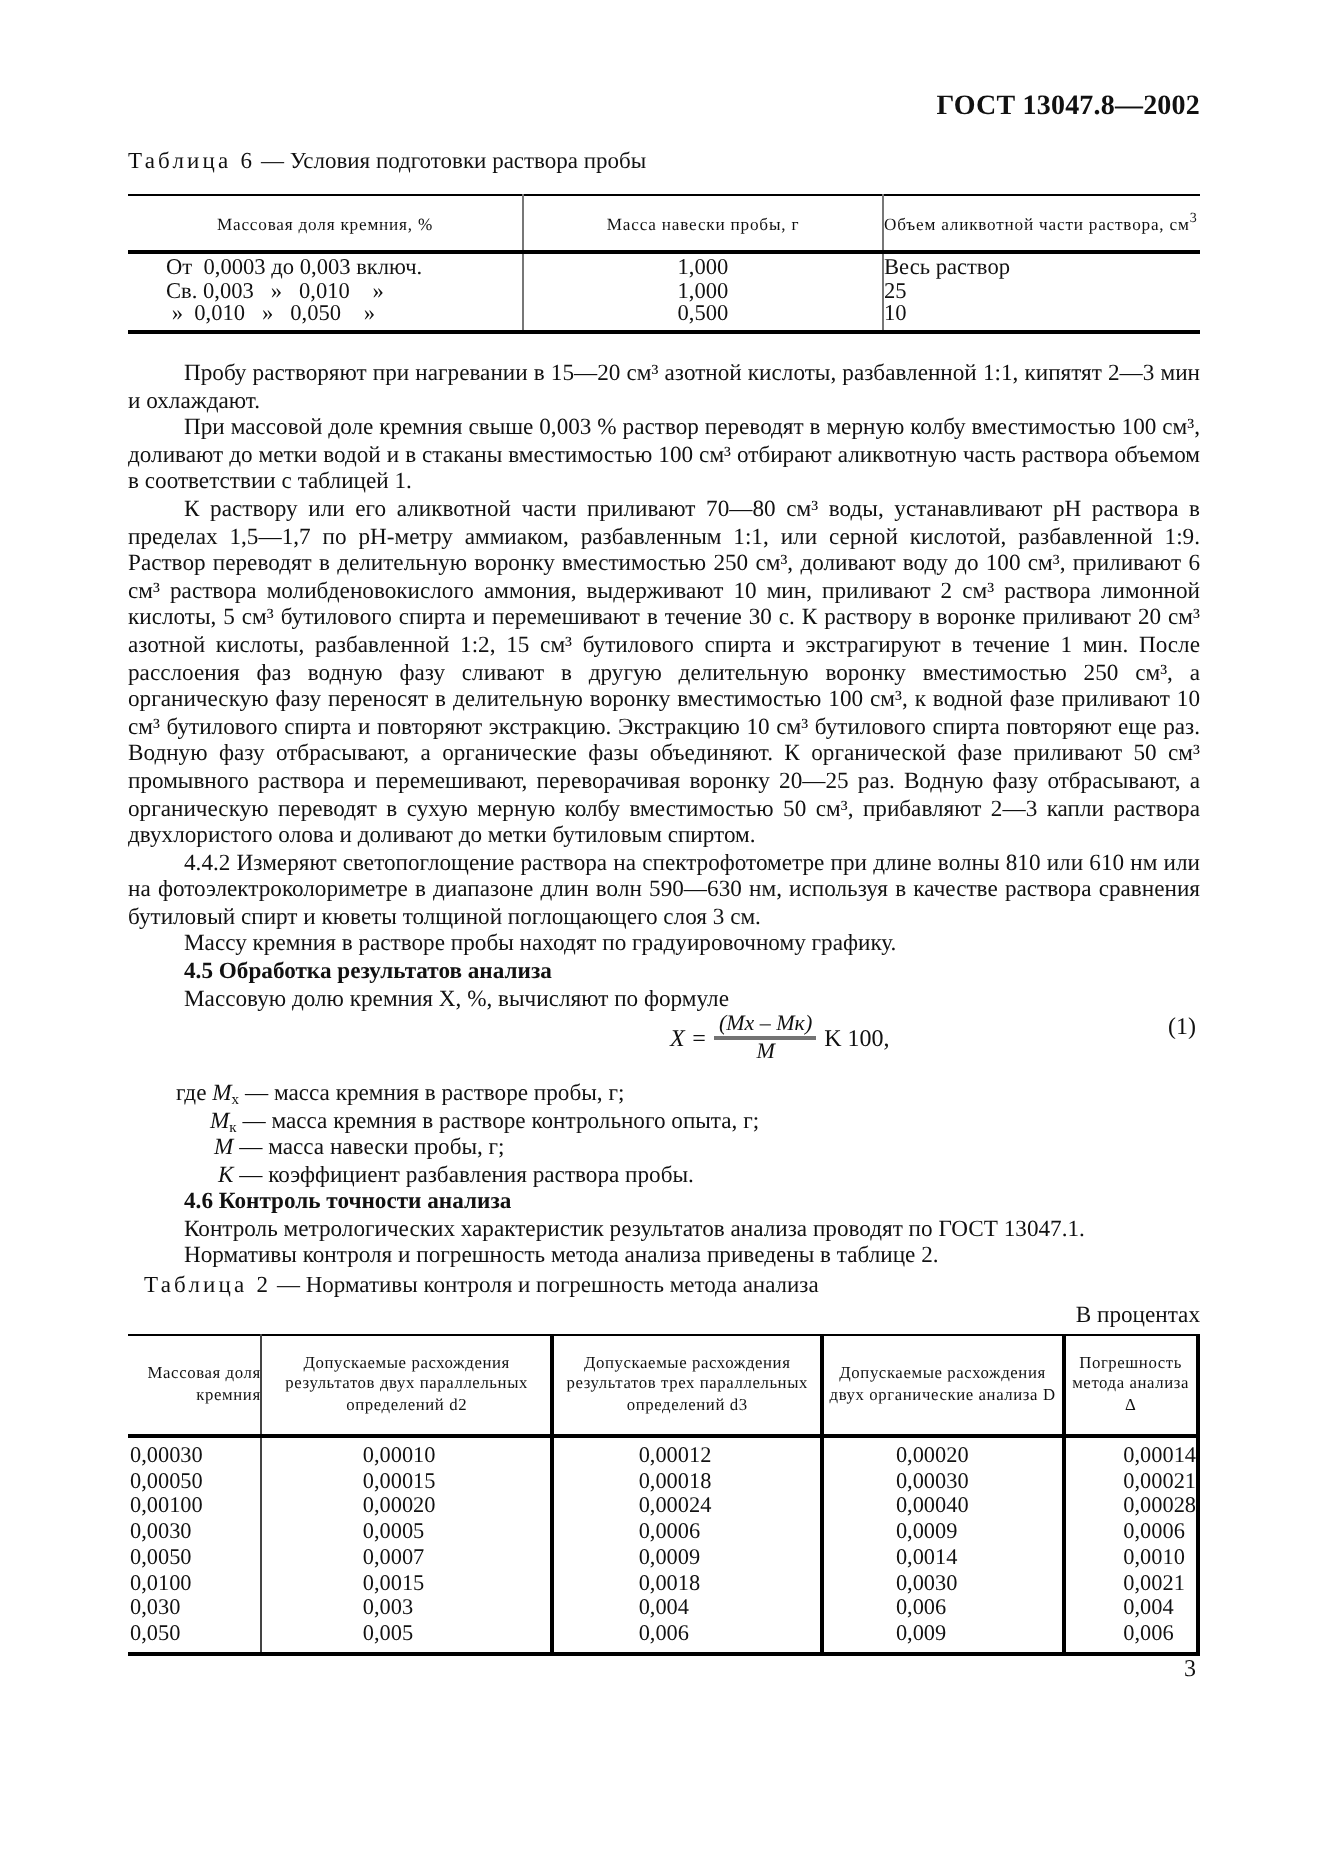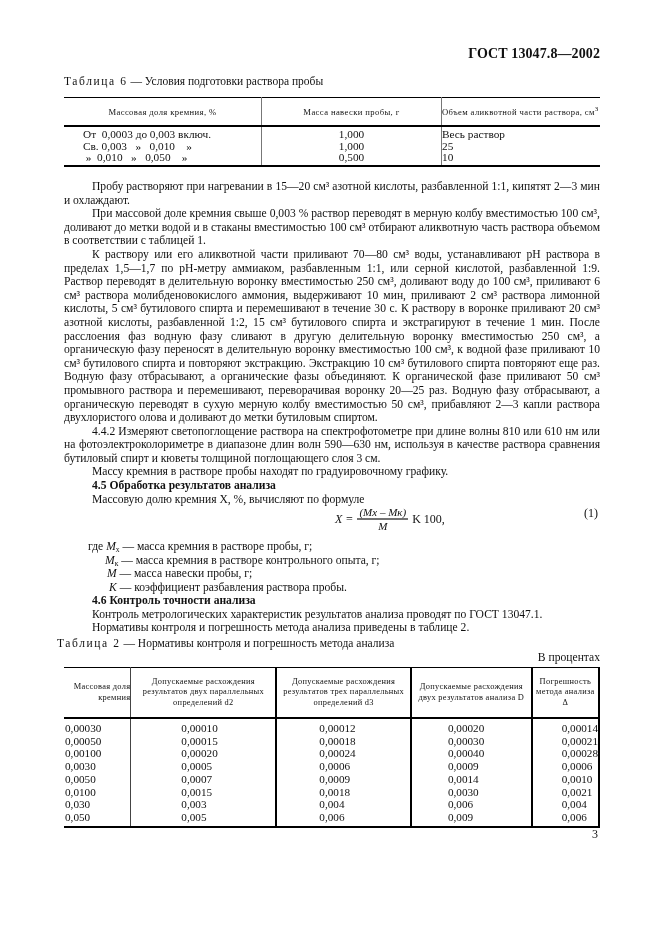--- a/index.html
+++ b/index.html
@@ -116,32 +116,32 @@
   <div style="padding-left:19px;"><i>M</i><span> — масса навески пробы, г;</span></div>
   <div style="padding-left:21px;"><i>K</i><span> — коэффициент разбавления раствора пробы.</span></div>
 </div>
 
 <div class="abs para" style="top:594px;">
   <p class="bold">4.6 Контроль точности анализа</p>
   <p>Контроль метрологических характеристик результатов анализа проводят по ГОСТ 13047.1.</p>
   <p>Нормативы контроля и погрешность метода анализа приведены в таблице 2.</p>
 </div>
 
-<div class="abs caption" style="left:57px; top:637px;">
+<div class="abs caption" style="left:72px; top:637px;">
   <span class="spaced">Таблица 2</span><span> — Нормативы контроля и погрешность метода анализа</span>
 </div>
 <div class="abs caption" style="right:61px; top:651px; font-size:11.6px;">В процентах</div>
 
 <table class="t2">
   <thead>
     <tr>
       <th class="k1">Массовая доля кремния</th>
       <th class="k2">Допускаемые расхождения результатов двух параллельных определений d2</th>
       <th class="k3">Допускаемые расхождения результатов трех параллельных определений d3</th>
-      <th class="k4">Допускаемые расхождения двух результатов анализа D</th>
+      <th class="k4">Допускаемые расхождения двух органические анализа D</th>
       <th class="k5">Погрешность метода анализа Δ</th>
     </tr>
   </thead>
   <tbody>
     <tr>
       <td class="k1">
         <span class="cell-line">0,00030</span>
           <span class="cell-line">0,00050</span>
           <span class="cell-line">0,00100</span>
           <span class="cell-line">0,0030</span>

